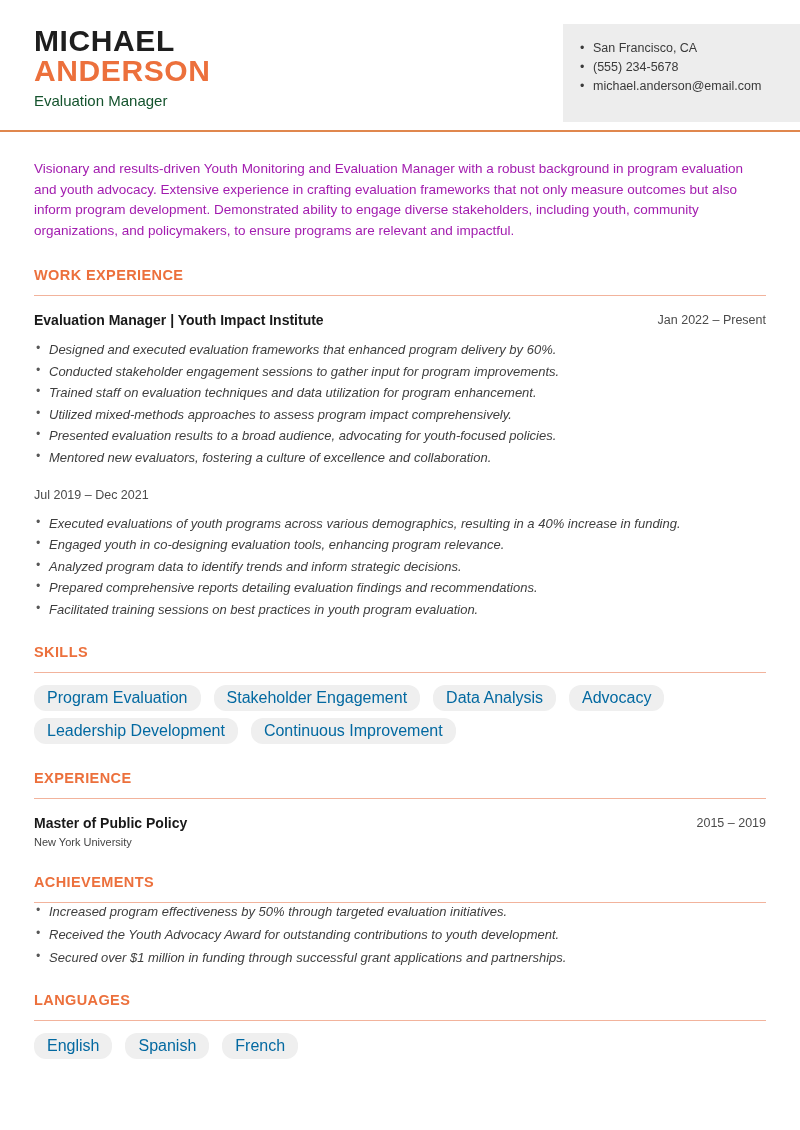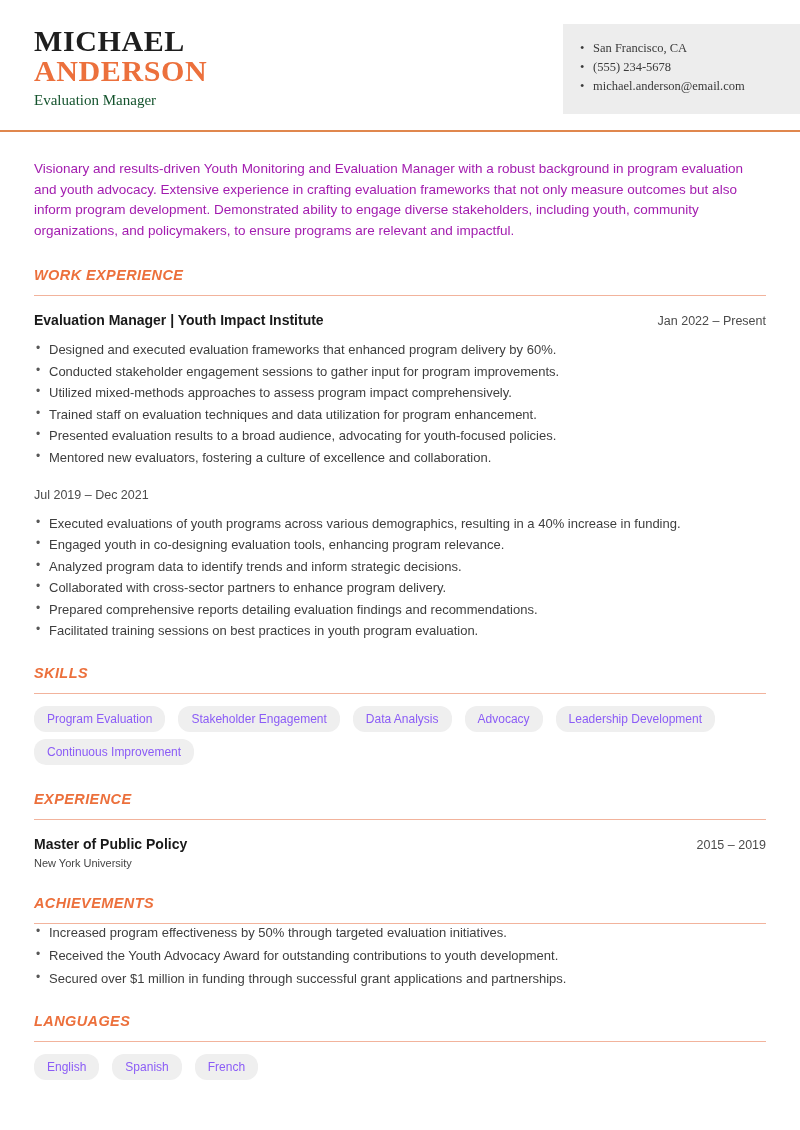--- a/index.html
+++ b/index.html
@@ -4,63 +4,63 @@
 <style>
   html, body { margin:0; padding:0; background:#ffffff; }
   body {
     width:800px; height:1130px; overflow:hidden;
     font-family:"Liberation Sans","DejaVu Sans",sans-serif;
     -webkit-font-smoothing:antialiased;
   }
   .page { position:relative; width:800px; height:1130px; background:#ffffff; }
 
   
-  .header { position:relative; padding:26px 34px 0 34px;font-family:Liberation Serif, serif; }
+  .header { position:relative; padding:26px 34px 0 34px; }
   .name-line { font-size:30px; font-weight:700; letter-spacing:0.6px; line-height:30px; color:#1e1e1e; }
   .name-line.last { color:#ec703c; }
   .headline { margin-top:6px; font-size:15px; color:#14532d; }
 
   .contact-card {
     position:absolute; top:24px; right:0; width:237px; box-sizing:border-box;
-    background:#ededed; padding:13px 8px 16px 17px;
+    background:#ededed; padding:13px 8px 24px 17px;
   }
   .contact-card ul { list-style:none; margin:0; padding:0; }
   .contact-card li {
     position:relative; padding-left:13px; margin:4px 0;
     font-size:12.5px; line-height:15px; color:#3a3a3a;
   }
   .contact-card li::before { content:"•"; position:absolute; left:0; top:0; color:#3a3a3a; }
 
   .header-rule { margin-top:21px; border-top:2.5px solid #e0874e; }
 
   
   .main { padding:0 34px; }
   .summary { margin-top:27px; font-size:13.5px; line-height:20.5px; color:#a21caf; }
 
   .section { margin-top:26px; }
-  .section-title { font-size:14.5px; font-weight:700; letter-spacing:0.4px; color:#ec703c;font-style:italic; }
+  .section-title { font-size:14.5px; font-weight:700; letter-spacing:0.4px; color:#ec703c; }
   .section-rule { margin-top:12px; border-top:1.5px solid #f2b39c; }
 
   .job { margin-top:16px; }
   .job + .job { margin-top:22px; }
-  .job-head, .edu-head { display:flex; justify-content:space-between; align-items:flex-end;gap:40px; }
+  .job-head, .edu-head { display:flex; justify-content:space-between; align-items:center;gap:40px; }
   .job-title-text, .degree { font-size:14px; font-weight:700; color:#191919; }
   .job-dates, .edu-dates { font-size:12.5px; color:#4b4b4b; white-space:nowrap; }
 
-  ul.bullets { list-style:none; margin:13px 0 0 0; padding:0; }
+  ul.bullets { list-style:none; margin:13px 0 0 0; padding:0;font-style:italic; }
   ul.bullets li {
     position:relative; padding-left:15px; margin-bottom:4.5px;
     font-size:13px; line-height:17px; color:#3e3e3e;
   }
   ul.bullets li::before { content:"•"; position:absolute; left:2px; top:-1px; color:#575757; font-size:12px; }
   ul.bullets.loose li { margin-bottom:6px; }
 
   .chips { display:flex; flex-wrap:wrap; gap:7px 13px; margin-top:12px; }
   .chip {
-    background:#efefef; color:#8b5cf6; font-size:12px; line-height:13px;
+    background:#efefef; color:#0369a1; font-size:16px; line-height:13px;
     padding:6.5px 13px; border-radius:12px; white-space:nowrap;
   }
 
   .edu-head { margin-top:16px; }
   .school { margin-top:5px; font-size:11px; color:#454545; }
 </style>
 </head>
 <body>
 
 <div class="page">
@@ -90,36 +90,35 @@
       <div class="section-rule"></div>
 
       <div class="job">
         <div class="job-head">
           <span class="job-title-text">Evaluation Manager | Youth Impact Institute</span>
           <span class="job-dates">Jan 2022 – Present</span>
         </div>
         <ul class="bullets">
           <li>Designed and executed evaluation frameworks that enhanced program delivery by 60%.</li>
           <li>Conducted stakeholder engagement sessions to gather input for program improvements.</li>
+          <li>Trained staff on evaluation techniques and data utilization for program enhancement.</li>
           <li>Utilized mixed-methods approaches to assess program impact comprehensively.</li>
-          <li>Trained staff on evaluation techniques and data utilization for program enhancement.</li>
           <li>Presented evaluation results to a broad audience, advocating for youth-focused policies.</li>
           <li>Mentored new evaluators, fostering a culture of excellence and collaboration.</li>
         </ul>
       </div>
 
       <div class="job">
         <div class="job-head">
           <span class="job-dates">Jul 2019 – Dec 2021</span>
         </div>
         <ul class="bullets">
           <li>Executed evaluations of youth programs across various demographics, resulting in a 40% increase in funding.</li>
           <li>Engaged youth in co-designing evaluation tools, enhancing program relevance.</li>
           <li>Analyzed program data to identify trends and inform strategic decisions.</li>
-          <li>Collaborated with cross-sector partners to enhance program delivery.</li>
           <li>Prepared comprehensive reports detailing evaluation findings and recommendations.</li>
           <li>Facilitated training sessions on best practices in youth program evaluation.</li>
         </ul>
       </div>
     </div>
 
     <div class="section">
       <div class="section-title">SKILLS</div>
       <div class="section-rule"></div>
       <div class="chips">

